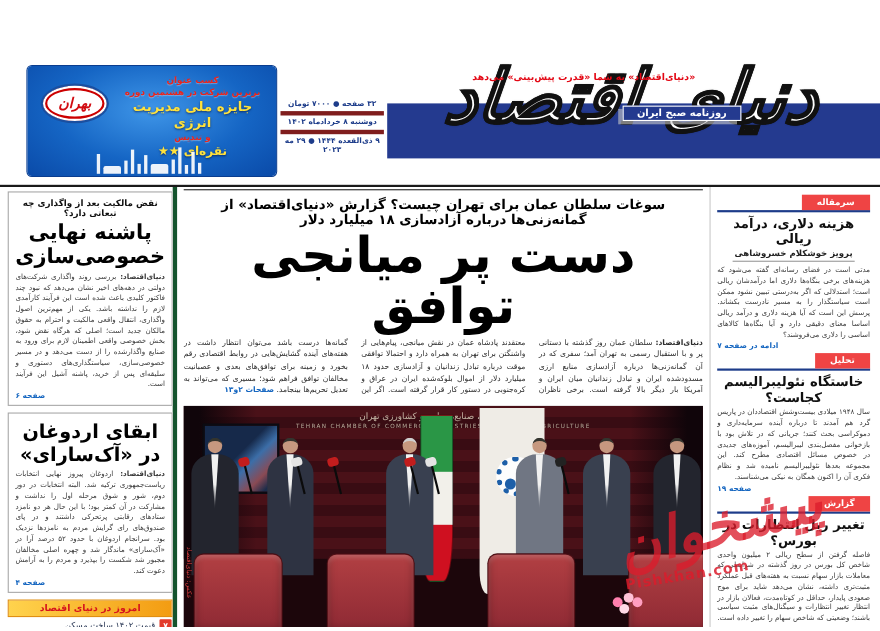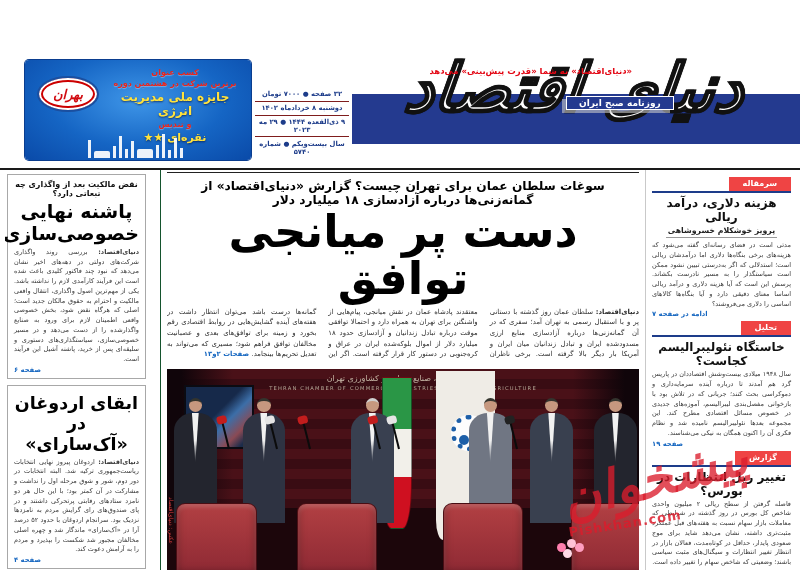--- a/index.html
+++ b/index.html
@@ -15,21 +15,21 @@
       color:#fff; -webkit-text-stroke:2.5px #111;
       text-shadow:0 0 2px #111, 1px 1px 0 #111, -1px -1px 0 #111, 1px -1px 0 #111, -1px 1px 0 #111;
       transform:skewX(-6deg); z-index:3; letter-spacing:2px; line-height:1.35; }
   .slogan { position:absolute; right:168px; top:66px; color:#e30613; font-size:8.5px;
       font-weight:bold; z-index:4; }
   .morning-box { position:absolute; left:566px; top:96px; background:#243a8f; color:#fff;
       font-size:9px; font-weight:bold; padding:1px 12px; border:1px solid #fff;
       box-shadow:-4px 3px 0 rgba(200,200,200,.6); z-index:5; }
   .date-block { position:absolute; left:255px; top:88px; width:94px; z-index:4; }
   .date-line { font-size:6.8px; font-weight:bold; color:#1d3c8a; text-align:center;
-      padding:2.4px 0; border-top:1px solid #7f1d1d; }
+      padding:2.4px 0; border-top:4px solid #7f1d1d; }
   .date-line:first-child { border-top:none; }
 
   
   .ad-box { position:absolute; left:25px; top:60px; width:226px; height:100px; border-radius:4px;
       background:radial-gradient(ellipse at 50% 40%, #3f96e8 0%, #1565c4 55%, #0a4aa8 100%);
       overflow:hidden; box-shadow:0 0 0 1px #0a3d8f; }
   .ad-logo { position:absolute; left:12px; top:16px; width:62px; height:36px; background:#fff;
       border-radius:50%; border:2px solid #1a4fa0; box-shadow:inset 0 0 0 2px #fff, inset 0 0 0 4px #c00;
       display:flex; align-items:center; justify-content:center; color:#d10b11;
       font-size:13px; font-weight:bold; font-style:italic; }
@@ -39,21 +39,21 @@
   .ad-yellow.small { font-size:11px; }
   .refinery { position:absolute; bottom:2px; left:8px; width:150px; height:30px;
       display:flex; align-items:flex-end; gap:3px; opacity:.92; }
   .refinery span { display:block; background:#fff; width:3px; }
   .refinery .tank { width:16px; height:9px; border-radius:2px 2px 0 0; }
 
   
   .content { display:flex; height:400px; padding:0 5px; }
   .col-right { width:150px; flex:none; padding:4px 4px 0 6px; border-left:1px solid #c9c9c9; overflow:hidden; }
   .col-center { flex:1; padding:2px 6px 0; overflow:hidden; }
-  .col-left { width:156px; flex:none; padding:4px 14px 0 2px; border-right:1px solid #14532d; overflow:hidden; }
+  .col-left { width:156px; flex:none; padding:4px 0 0 2px; border-right:4px solid #14532d; overflow:hidden; }
 
   
   .kicker { font-size:12.2px; font-weight:bold; text-align:center; color:#000;
       border-top:1px solid #222; padding-top:6px; }
   .headline { font-size:45px; font-weight:bold; text-align:center; color:#000; line-height:1.05;
       margin:1px 0 4px; letter-spacing:-1px; }
   .lead { column-count:3; column-gap:12px; font-size:6.9px; line-height:1.55; text-align:justify;
       color:#2b2b2b; height:58px; overflow:hidden; margin-bottom:4px; }
   .lead-intro { font-weight:bold; }
   .lead-pages { color:#1566c0; font-weight:bold; }
@@ -166,21 +166,20 @@
         <span style="height:12px"></span>
           <span class="tank" style="height:7px"></span>
           <span style="height:18px"></span>
       </div>
     </div>
 
     <div class="date-block">
       <div class="date-line">۳۲ صفحه ● ۷۰۰۰ تومان</div>
       <div class="date-line">دوشنبه ۸ خردادماه ۱۴۰۲</div>
       <div class="date-line">۹ ذی‌القعده ۱۴۴۴ ● ۲۹ مه ۲۰۲۳</div>
-      <div class="date-line">سال بیست‌ویکم ● شماره ۵۷۴۰</div>
     </div>
 
     <div class="band"></div>
     <div class="slogan">«دنیای‌اقتصاد» به شما «قدرت پیش‌بینی» می‌دهد</div>
     <div class="morning-box">روزنامه صبح ایران</div>
     <div class="masthead-title">دنیای اقتصاد</div>
   </div>
 
   <div class="content">
 

